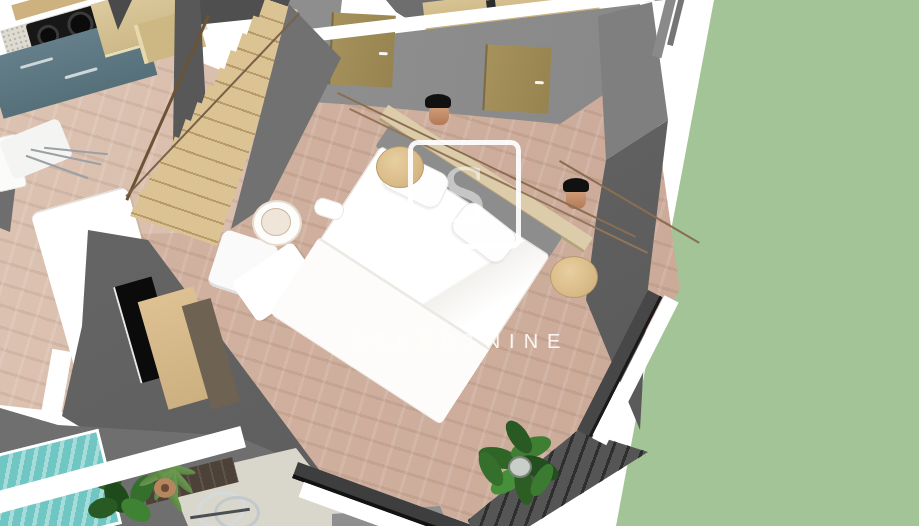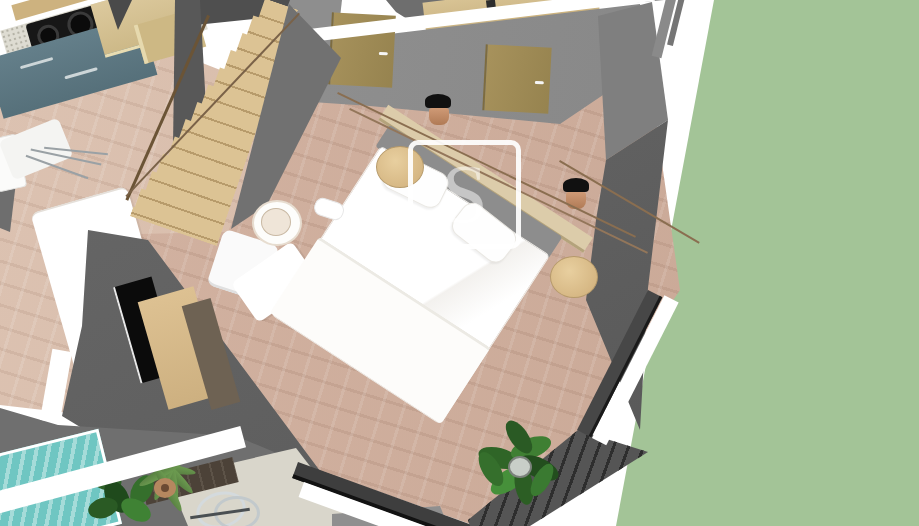--- a/index.html
+++ b/index.html
@@ -307,15 +307,16 @@
     <div class="leaf" style="left:34px;top:50px;width:40px;height:18px;background:#2c5e24;transform:rotate(80deg);"></div>
     <div class="leaf" style="left:30px;top:2px;width:38px;height:18px;background:#2a5a24;transform:rotate(55deg);"></div>
     <div class="leaf" style="left:54px;top:46px;width:36px;height:16px;background:#3a7a31;transform:rotate(-60deg);"></div>
     <div class="fp-center"></div>
   </div>
 
   <div class="abs wm-square">
     <span class="wm-s">S</span>
   </div>
   <div class="abs wm-text">
+    <div class="wm-sub">NEKRETNINE</div>
   </div>
 
 </div>
 
 </body></html>

